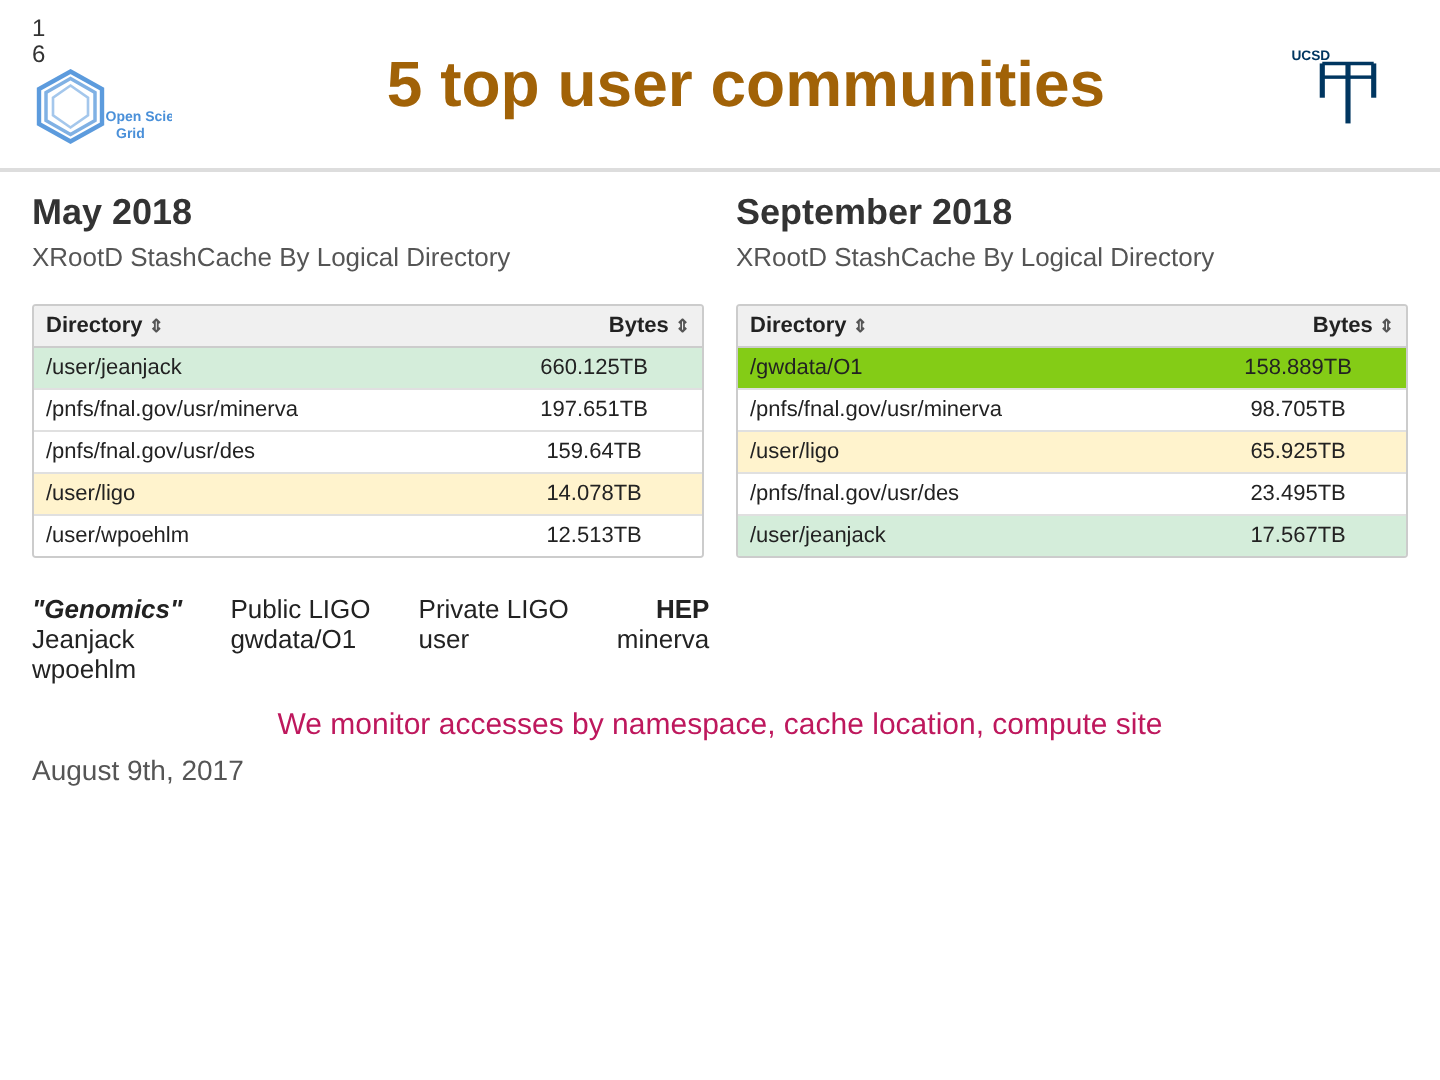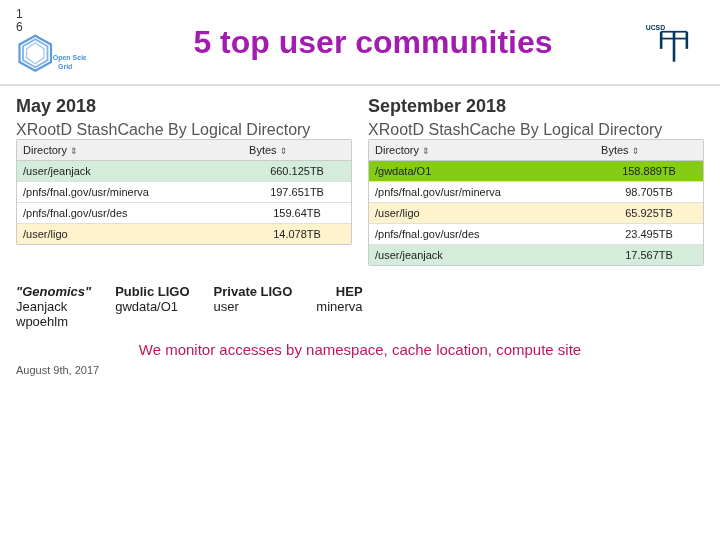--- a/index.html
+++ b/index.html
@@ -31,44 +31,44 @@
       font-size: 12px;
       color: #333;
       line-height: 1.1;
     }
 
     .header-title {
       flex: 1;
       text-align: center;
       font-size: 32px;
       font-weight: bold;
-      color: #a21caf;
+      color: #a16207;
     }
 
     .content {
       display: flex;
       padding: 10px 16px;
       gap: 16px;
     }
 
     .panel {
       flex: 1;
     }
 
     .panel-title {
       font-size: 18px;
       font-weight: bold;
       color: #333;
       margin-bottom: 4px;
     }
 
     .panel-subtitle {
-      font-size: 16px;
+      font-size: 13px;
       color: #555;
-      margin-bottom: 0;
+      margin-bottom: 16px;
     }
 
     .table-container {
       border: 1px solid #ccc;
       border-radius: 2px;
       overflow: hidden;
     }
 
     table {
       width: 100%;
@@ -77,28 +77,28 @@
     }
 
     table thead tr {
       background: #f0f0f0;
       border-bottom: 1px solid #ccc;
     }
 
     table thead th {
       padding: 4px 6px;
       text-align: left;
-      font-weight: normal;
+      font-weight: bold;
       color: #222;
       font-size: 11px;
       margin-top: 32px;
     }
 
     table thead th.right {
-      text-align: left;
+      text-align: right;
     }
 
     table tbody tr {
       border-bottom: 1px solid #e0e0e0;
     }
 
     table tbody tr:last-child {
       border-bottom: none;
     }
 
@@ -125,21 +125,21 @@
     }
 
     .monitor-text {
       text-align: center;
       font-size: 15px;
       color: #be185d;
       padding: 4px 16px;
     }
 
     .date-text {
-      font-size: 11px;
+      font-size: 14px;
       color: #555;
       padding: 2px 16px;
     }
 
     
     .osg-logo-svg {
       width: 70px;
       height: 42px;
     }
 
@@ -213,20 +213,24 @@
               <td class="right">197.651TB</td>
             </tr>
             <tr style="background: rgb(255, 255, 255);">
               <td>/pnfs/fnal.gov/usr/des</td>
               <td class="right">159.64TB</td>
             </tr>
             <tr style="background: rgb(255, 243, 205);">
               <td>/user/ligo</td>
               <td class="right">14.078TB</td>
             </tr>
+            <tr style="background: rgb(255, 255, 255);">
+              <td>/user/wpoehlm</td>
+              <td class="right">12.513TB</td>
+            </tr>
           </tbody>
       </table>
     </div>
   </div>
 
   <div class="panel">
     <div class="panel-title">September 2018</div>
     <div class="panel-subtitle">XRootD StashCache By Logical Directory</div>
     <div class="table-container">
       <table>
@@ -264,25 +268,25 @@
 
 </div>
 
 <div class="categories">
   <div class="category-item">
     <div style="font-style:italic;font-weight:bold;">"Genomics"</div>
     <div>Jeanjack</div>
     <div>wpoehlm</div>
   </div>
   <div class="category-item">
-    <div style="font-weight:bold;">Public LIGO</div>
+    <div style="font-weight:normal;">Public LIGO</div>
     <div>gwdata/O1</div>
   </div>
   <div class="category-item">
-    <div style="font-weight:bold;">Private LIGO</div>
+    <div style="font-weight:normal;">Private LIGO</div>
     <div>user</div>
   </div>
   <div class="category-item">
     <div style="font-weight:bold;text-align:right;">HEP</div>
     <div>minerva</div>
   </div>
 </div>
 
 <div class="monitor-text">We monitor accesses by namespace, cache location, compute site</div>
 

